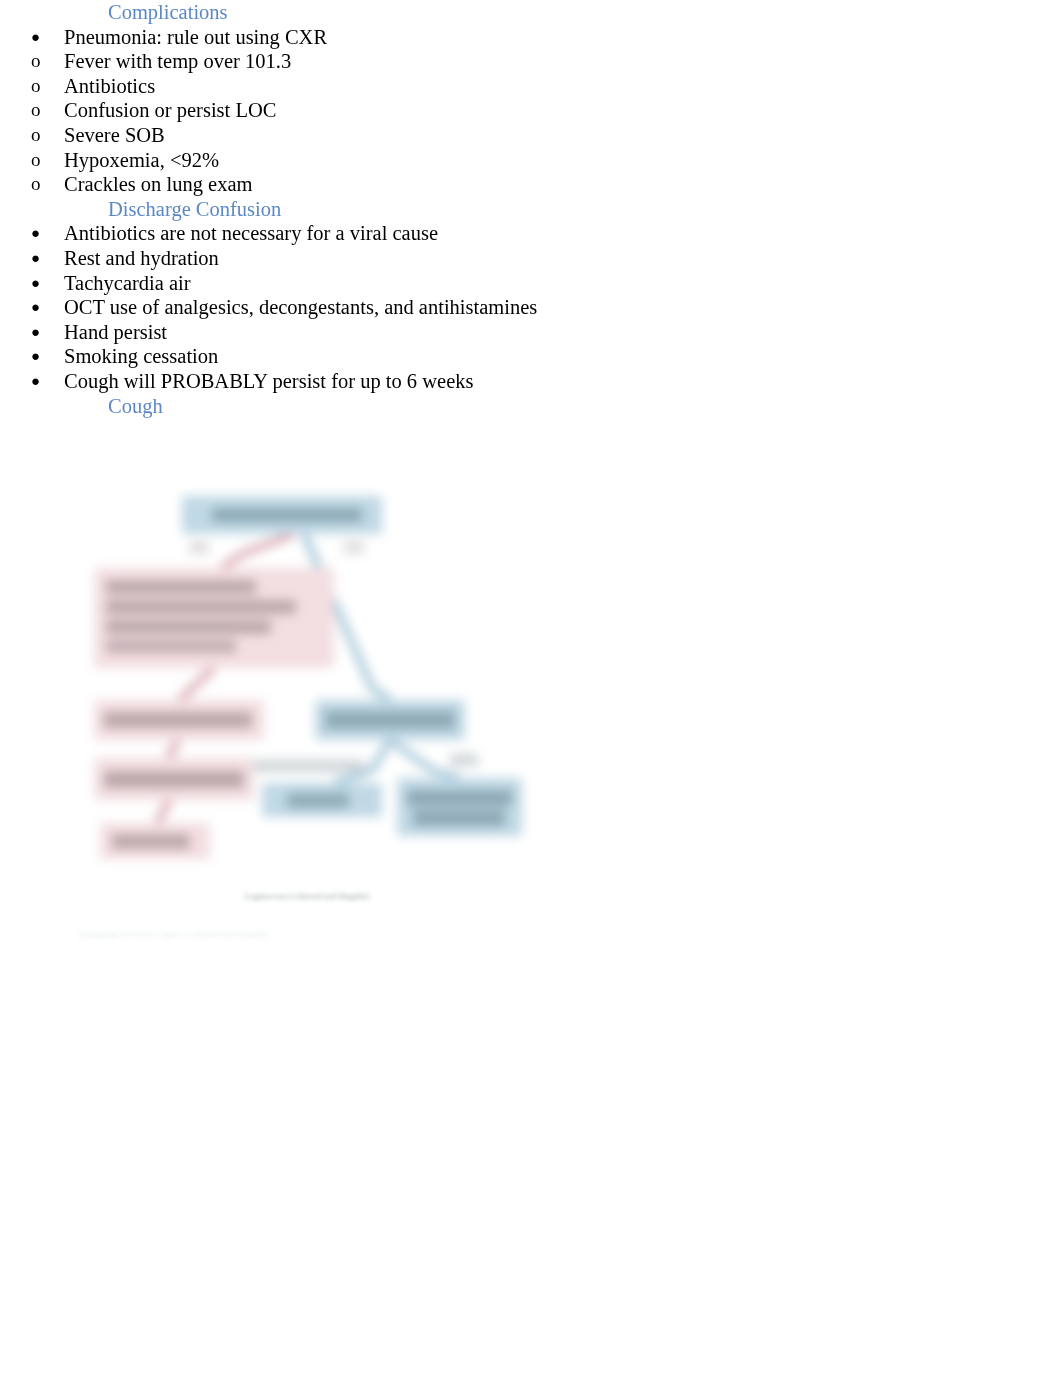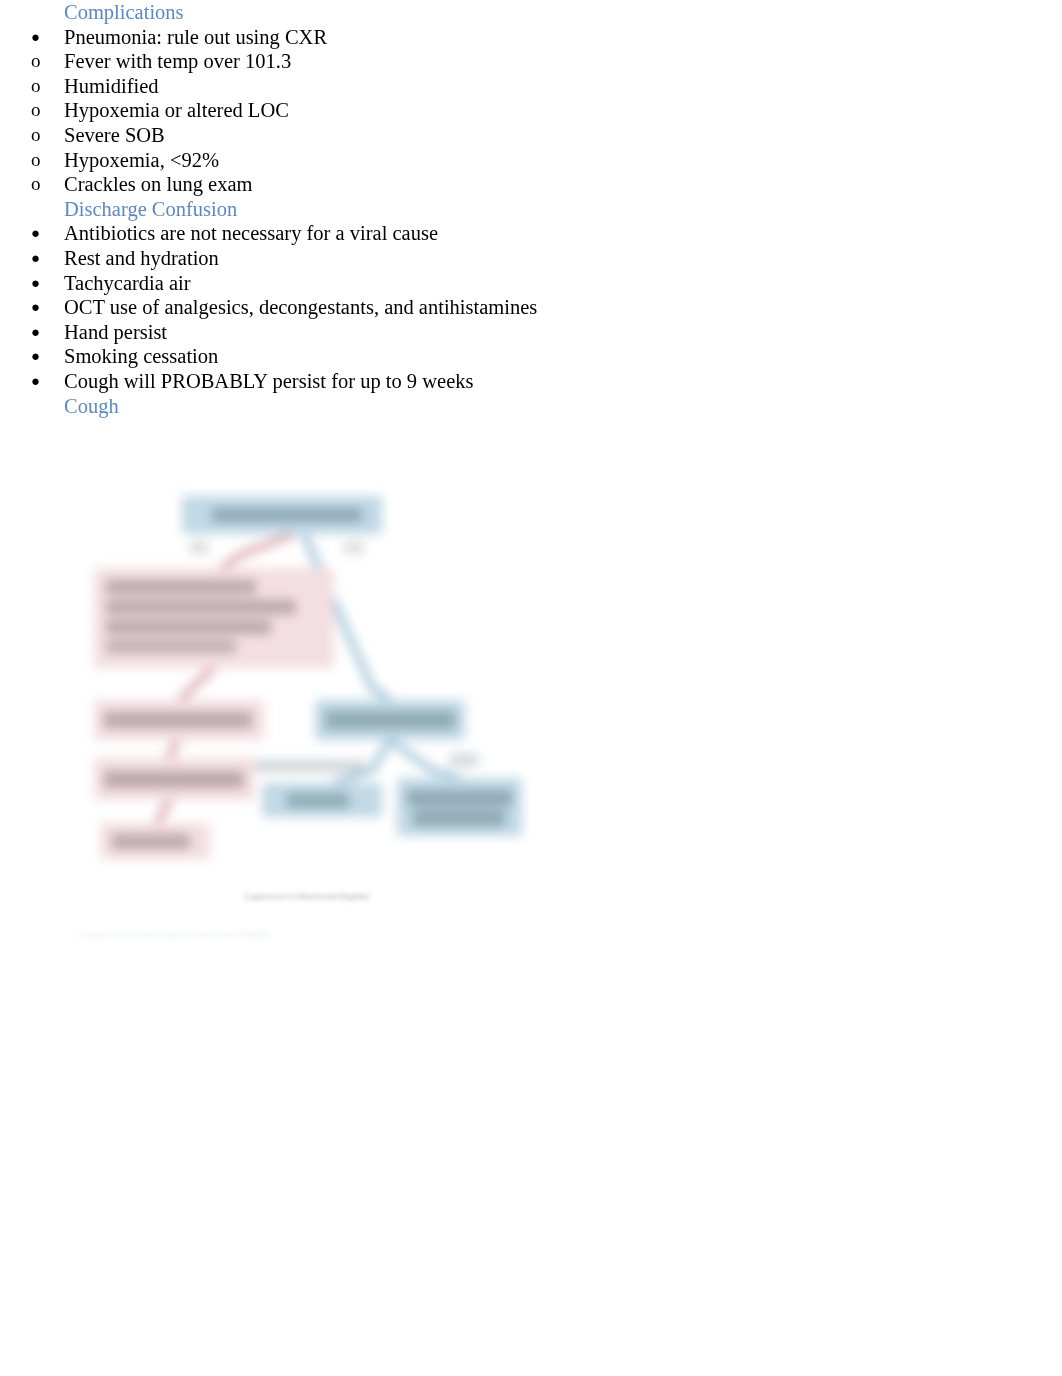--- a/index.html
+++ b/index.html
@@ -32,20 +32,21 @@
     position: relative;
     height: 24.6px;
     line-height: 24.6px;
     font-size: 20.5px;
     white-space: nowrap;
   }
 
   .heading {
     color: #5b88c5;
     padding-left: 64px;
+    margin-left: 44px;
   }
 
   .li {
     padding-left: 64px;
   }
 
   .li .marker {
     position: absolute;
     left: 0;
     width: 48px;
@@ -122,25 +123,25 @@
     <div class="line li">
       <span class="marker disc">●</span>
       <span class="txt">Pneumonia: rule out using CXR</span>
     </div>
     <div class="line li">
       <span class="marker circ">o</span>
       <span class="txt">Fever with temp over 101.3</span>
     </div>
     <div class="line li">
       <span class="marker circ">o</span>
-      <span class="txt">Humidified</span>
-    </div>
-    <div class="line li">
-      <span class="marker circ">o</span>
-      <span class="txt">Hypoxemia or altered LOC</span>
+      <span class="txt">Antibiotics</span>
+    </div>
+    <div class="line li">
+      <span class="marker circ">o</span>
+      <span class="txt">Confusion or persist LOC</span>
     </div>
     <div class="line li">
       <span class="marker circ">o</span>
       <span class="txt">Severe SOB</span>
     </div>
     <div class="line li">
       <span class="marker circ">o</span>
       <span class="txt">Hypoxemia, &lt;92%</span>
     </div>
     <div class="line li">
@@ -169,21 +170,21 @@
     <div class="line li">
       <span class="marker disc">●</span>
       <span class="txt">Hand persist</span>
     </div>
     <div class="line li">
       <span class="marker disc">●</span>
       <span class="txt">Smoking cessation</span>
     </div>
     <div class="line li">
       <span class="marker disc">●</span>
-      <span class="txt">Cough will PROBABLY persist for up to 9 weeks</span>
+      <span class="txt">Cough will PROBABLY persist for up to 6 weeks</span>
     </div>
 
     <div class="line heading">Cough</div>
 
   </div>
 
   <div class="figure">
 
     <div class="fig-canvas">
       <svg width="470" height="410" viewBox="0 0 470 410" xmlns="http://www.w3.org/2000/svg">

